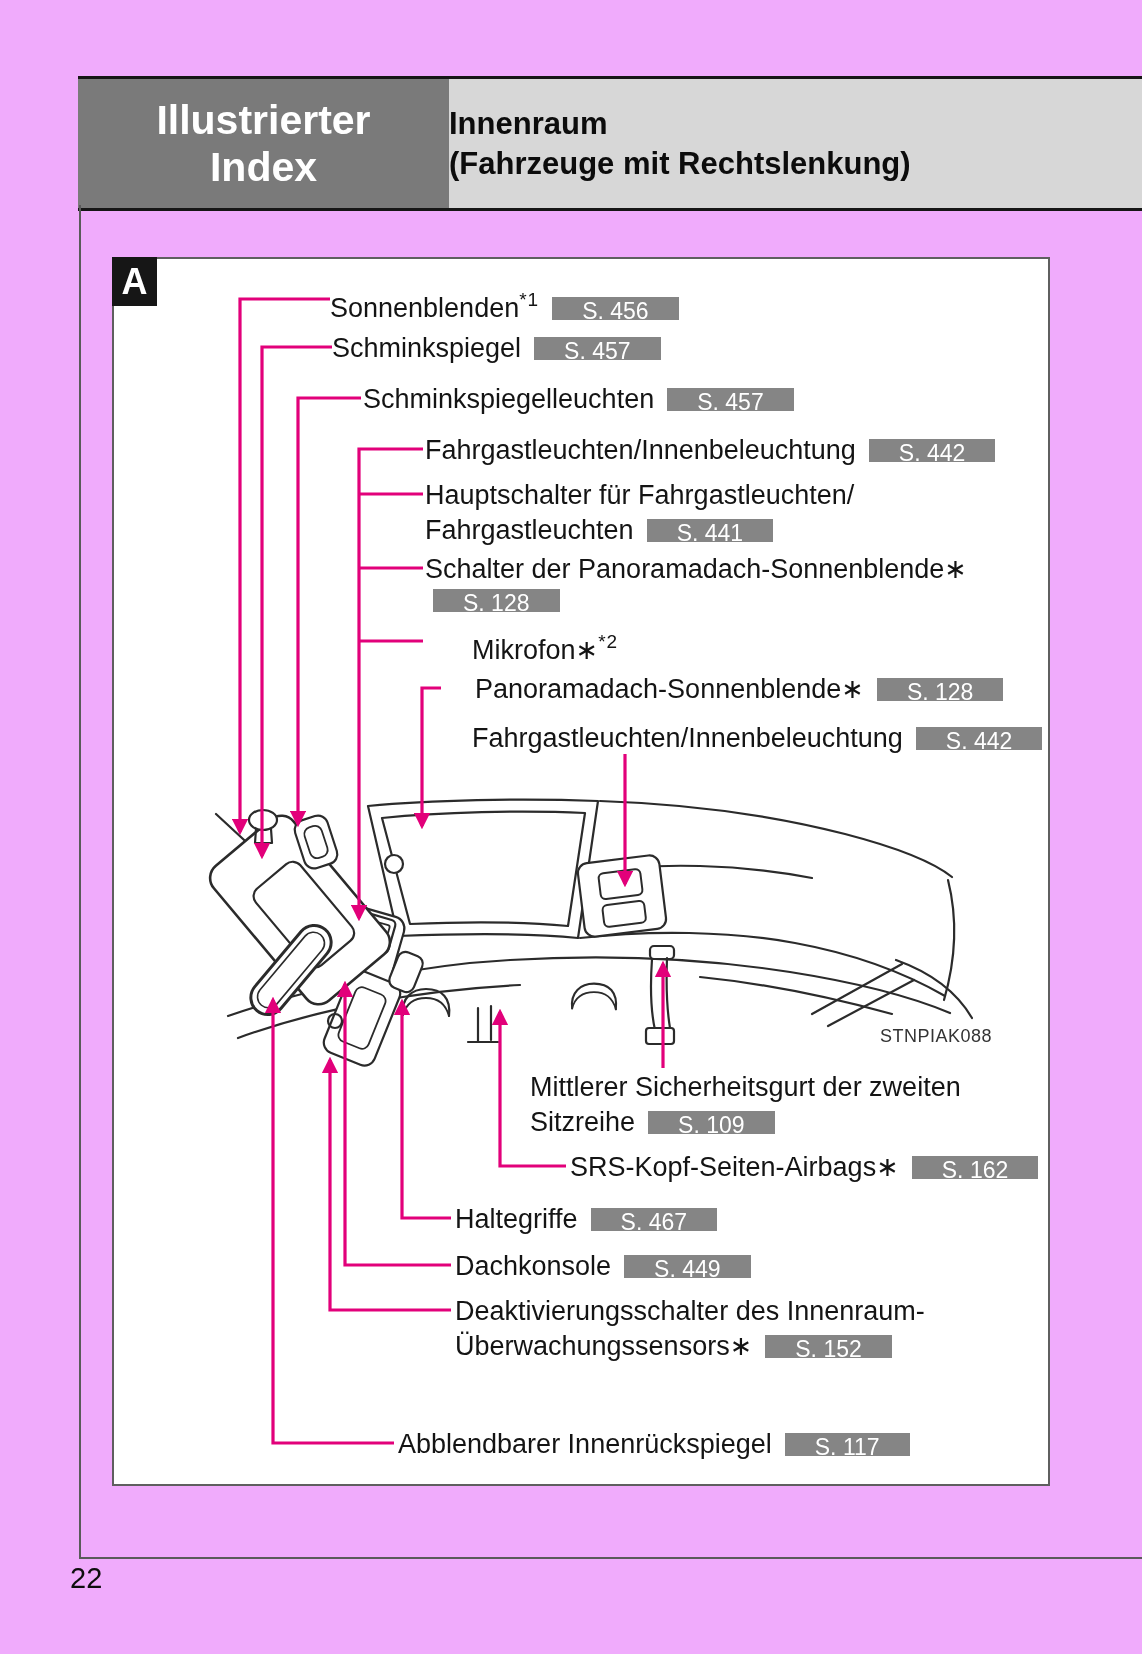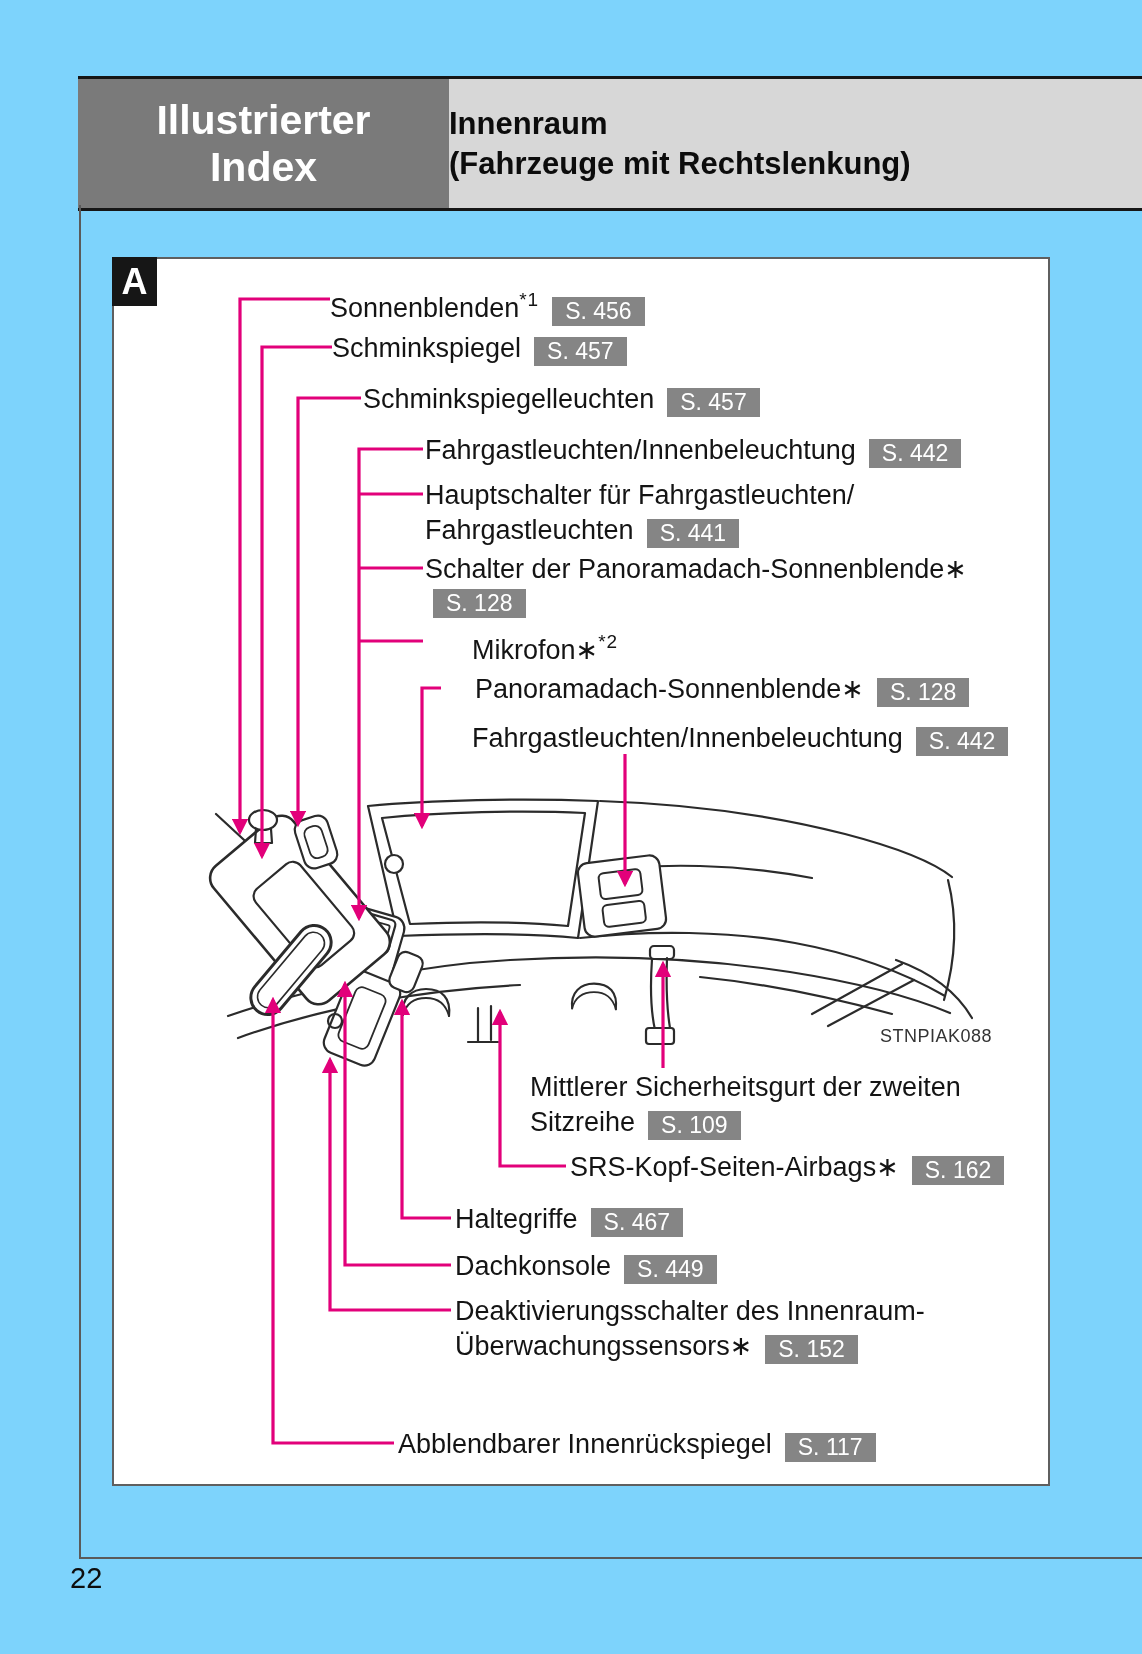--- a/index.html
+++ b/index.html
@@ -1,16 +1,16 @@
 <!DOCTYPE html>
 <html><head>
 <meta charset="utf-8">
 <style>
   html,body{margin:0;padding:0;background:#fff;}
-  #page{position:relative;width:1142px;height:1654px;background:#7dd3fc;overflow:hidden;
+  #page{position:relative;width:1142px;height:1654px;background:#f0abfc;overflow:hidden;
         font-family:"Liberation Sans","DejaVu Sans",sans-serif;color:#111;}
   
   #header{position:absolute;left:78px;top:76px;width:1064px;height:129px;
           border-top:3px solid #161616;border-bottom:3px solid #161616;display:flex;}
   #header-left{width:371px;background:#7a7a7a;color:#fff;display:flex;flex-direction:column;
                justify-content:center;align-items:center;font-weight:bold;font-size:41px;line-height:47px;}
   #header-right{flex:1;background:#d7d7d7;color:#0c0c0c;display:flex;flex-direction:column;
                 justify-content:center;font-weight:bold;font-size:31px;line-height:40px;}
   
   #frame-left{position:absolute;left:79px;top:205px;width:2px;height:1354px;background:#5a5a5a;}
@@ -18,21 +18,21 @@
   
   #content-box{position:absolute;left:112px;top:257px;width:934px;height:1225px;
                border:2px solid #5f5f5f;background:#fff;}
   #section-a{position:absolute;left:112px;top:257px;width:45px;height:49px;background:#161616;
              color:#fff;font-weight:bold;font-size:36px;display:flex;align-items:center;justify-content:center;}
   
   .lbl{position:absolute;font-size:27px;line-height:30px;white-space:nowrap;color:#141414;}
   .lbl .l2{display:block;margin-top:5px;}
   .lbl sup{font-size:19px;vertical-align:11px;letter-spacing:1px;}
   .badge{display:inline-block;background:#858585;color:#fff;font-size:23px;line-height:29px;
-         height:29px;padding:0 13px;margin-left:13px;vertical-align:-2px;}
+         height:23px;padding:0 30px;margin-left:13px;vertical-align:-2px;}
   .badge.abs{position:absolute;margin:0;}
   #figure-code{position:absolute;left:880px;top:1026px;font-size:18px;color:#333;letter-spacing:.5px;}
   #page-number{position:absolute;left:70px;top:1562px;font-size:29px;color:#0d0d0d;}
   svg{position:absolute;left:0;top:0;}
 </style>
 </head>
 <body>
 
 <div id="page">
 

